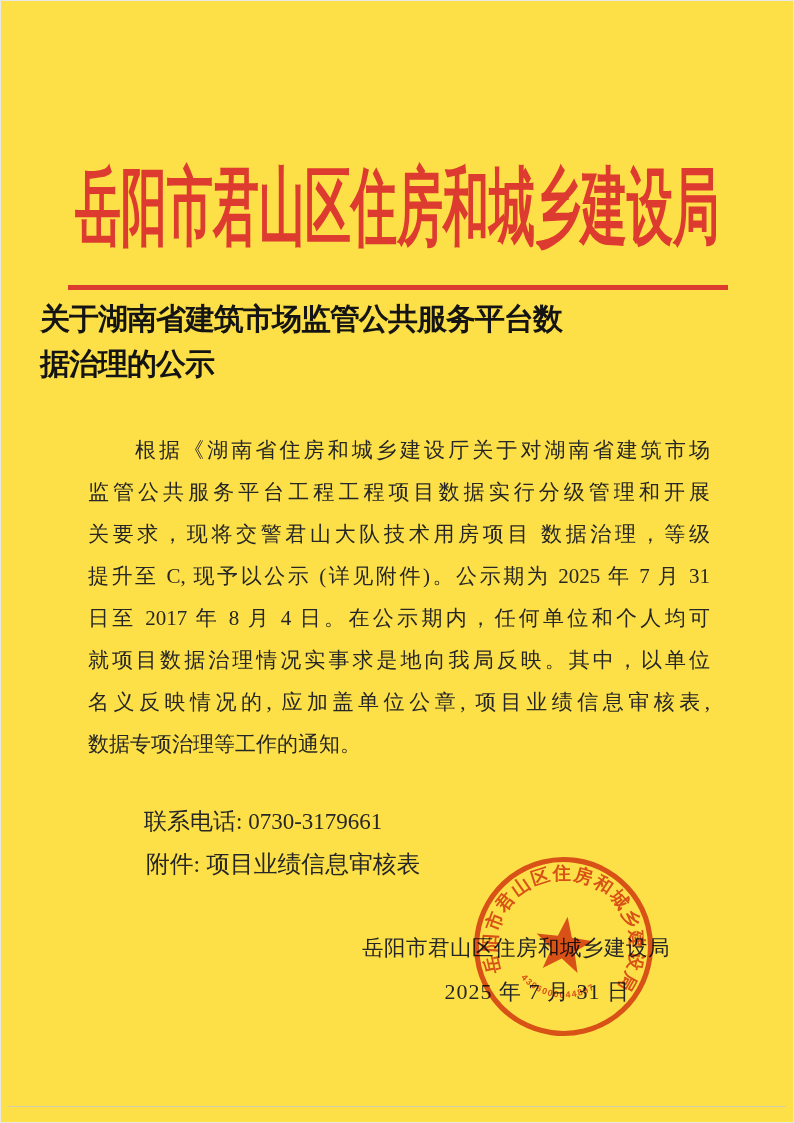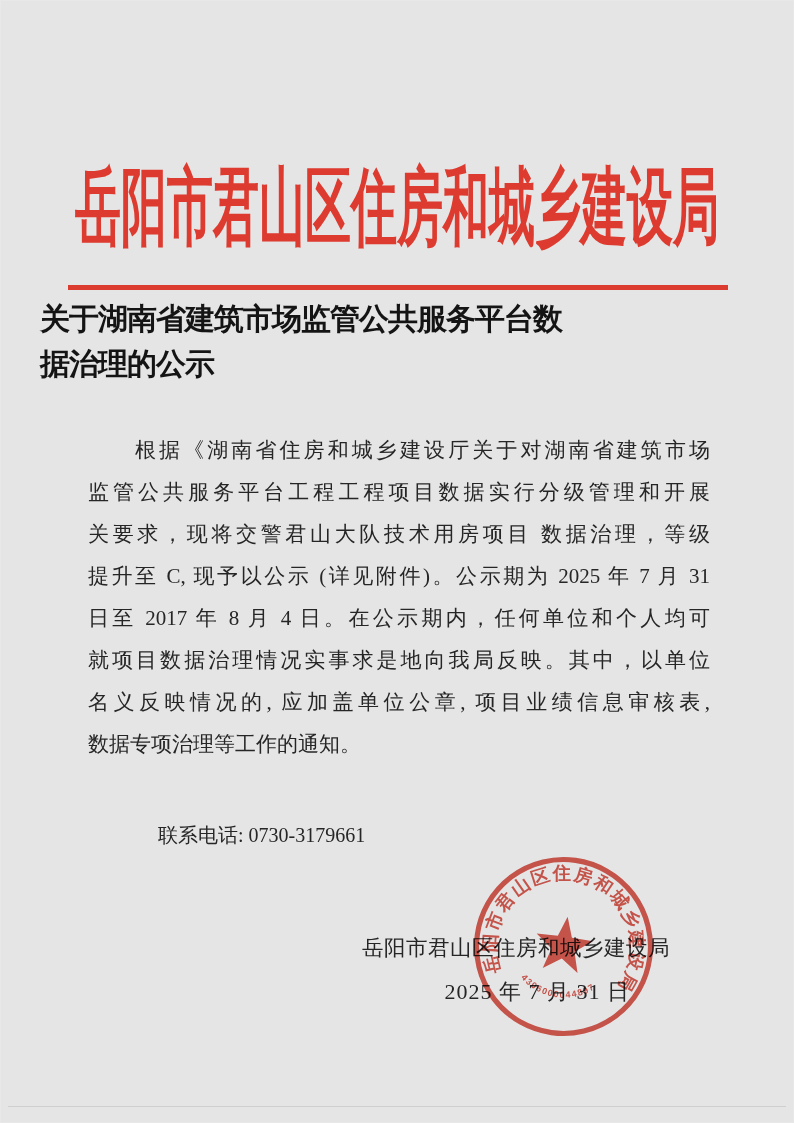--- a/index.html
+++ b/index.html
@@ -1,19 +1,19 @@
 <!DOCTYPE html>
 <html lang="zh"><head>
 <meta charset="utf-8">
 <style>
   html,body{margin:0;padding:0;background:#ffffff;}
   #page{
     position:relative;
     width:794px;height:1123px;
-    background:#e5e5e5;
+    background:#fde047;
     overflow:hidden;
     font-family:"Liberation Serif","DejaVu Serif",serif;
     color:#222;
     box-shadow:inset 0 0 0 1px #e8e8e8;
   }
   
   .letterhead{
     position:absolute;top:166px;left:0;width:794px;height:84px;
     line-height:84px;text-align:center;white-space:nowrap;
   }
@@ -39,21 +39,21 @@
     position:absolute;top:429px;left:88px;width:622px;
     font-size:21px;color:#262626;
   }
   .body-line{
     height:42px;line-height:42px;
     text-align:justify;text-align-last:justify;
     white-space:nowrap;
   }
   .body-line.first{text-indent:47px;}
   .body-line.last{text-align-last:left;white-space:normal;}
-  .contact-line{position:absolute;left:158px;top:806px;font-size:20px;color:#262626;margin-top:16px;}
+  .contact-line{position:absolute;left:144px;top:806px;font-size:23px;color:#262626;}
   .attachment-line{position:absolute;left:146px;top:848px;font-size:23.8px;color:#262626;}
   .signature{position:absolute;top:933px;right:124px;font-size:21.5px;letter-spacing:0.5px;color:#262626;}
   .sign-date{position:absolute;top:977px;right:164px;font-size:22px;letter-spacing:1px;color:#262626;}
   
   .seal{
     position:absolute;left:470px;top:853px;width:187px;height:187px;
     transform:rotate(8deg);
     mix-blend-mode:multiply;
     opacity:0.88;
   }
@@ -86,20 +86,21 @@
     <div class="body-line">监管公共服务平台工程工程项目数据实行分级管理和开展</div>
     <div class="body-line">关要求，现将交警君山大队技术用房项目 数据治理，等级</div>
     <div class="body-line">提升至 C, 现予以公示 (详见附件)。公示期为 2025 年 7 月 31</div>
     <div class="body-line">日至 2017 年 8 月 4 日。在公示期内，任何单位和个人均可</div>
     <div class="body-line">就项目数据治理情况实事求是地向我局反映。其中，以单位</div>
     <div class="body-line">名义反映情况的, 应加盖单位公章, 项目业绩信息审核表,</div>
     <div class="body-line last">数据专项治理等工作的通知。</div>
   </div>
 
   <div class="contact-line">联系电话: 0730-3179661</div>
+  <div class="attachment-line">附件: 项目业绩信息审核表</div>
 
   <div class="signature">岳阳市君山区住房和城乡建设局</div>
   <div class="sign-date">2025 年 7 月 31 日</div>
 
   <div class="seal">
     <svg viewBox="0 0 200 200">
       <defs>
         <path id="sealArcTop" d="M 44.8 146.3 A 72 72 0 1 1 155.2 146.3" fill="none"></path>
         <path id="sealArcBottom" d="M 47 124 A 61 61 0 0 0 153 124" fill="none"></path>
       </defs>

